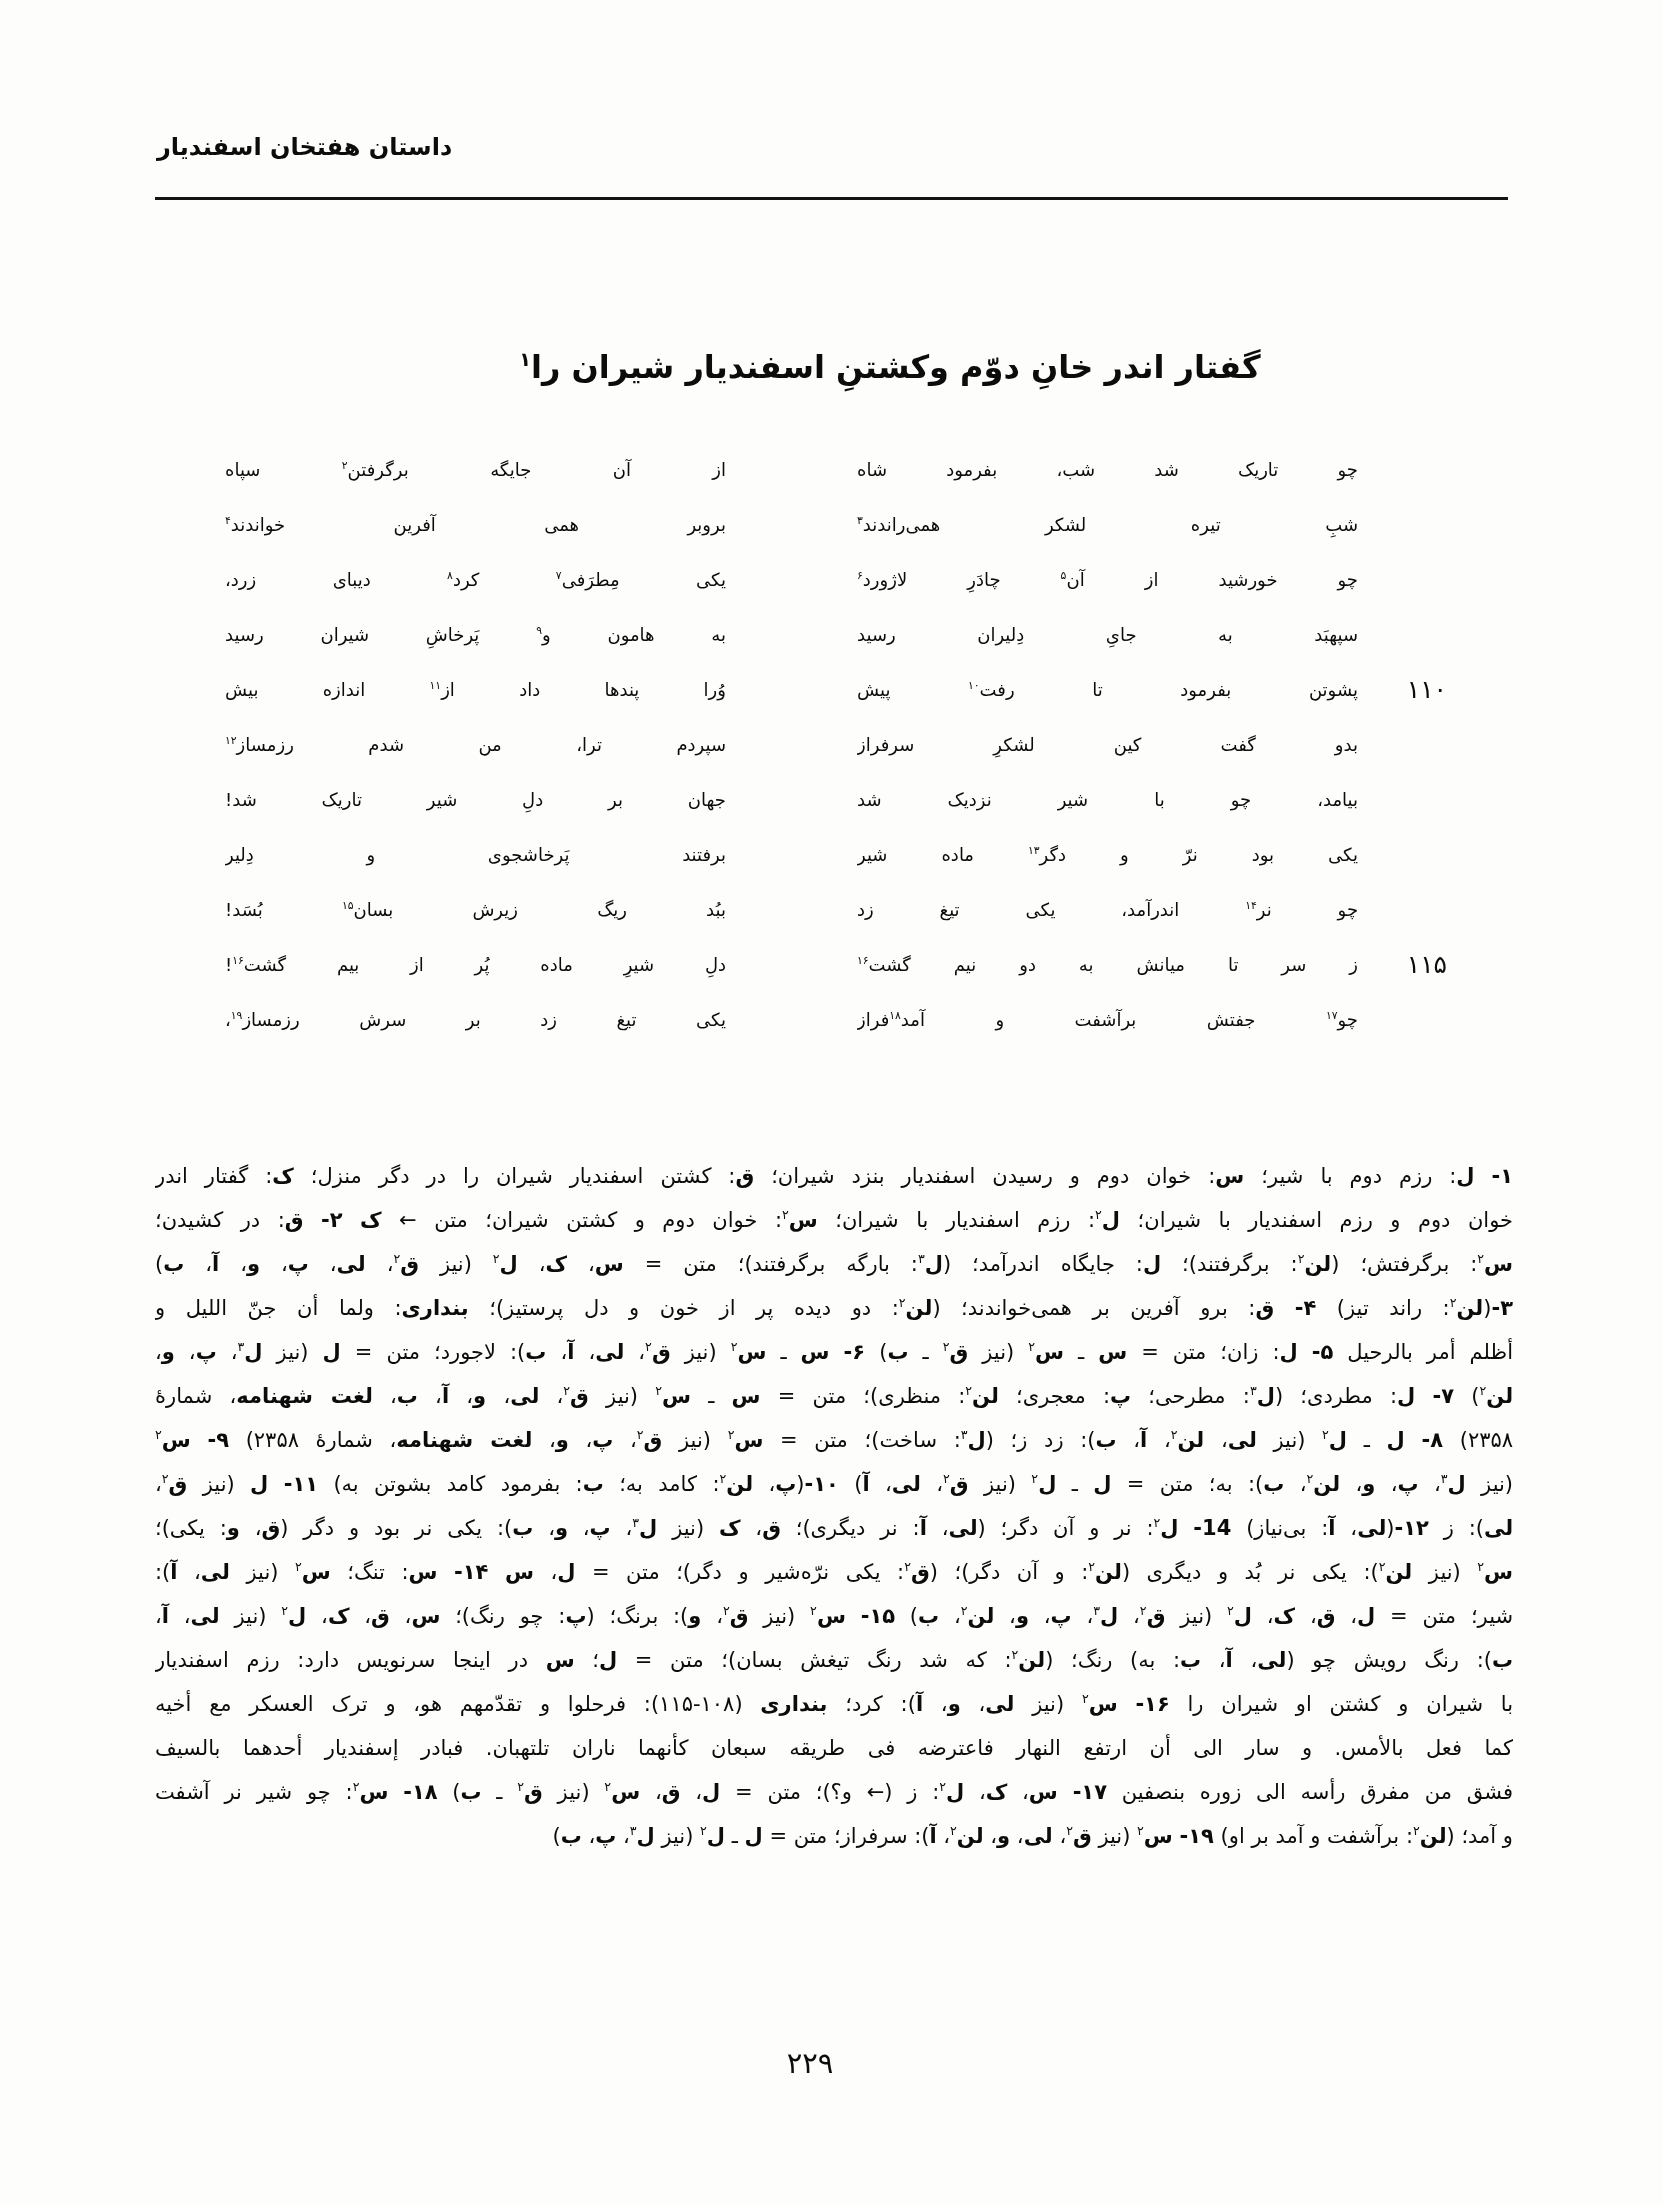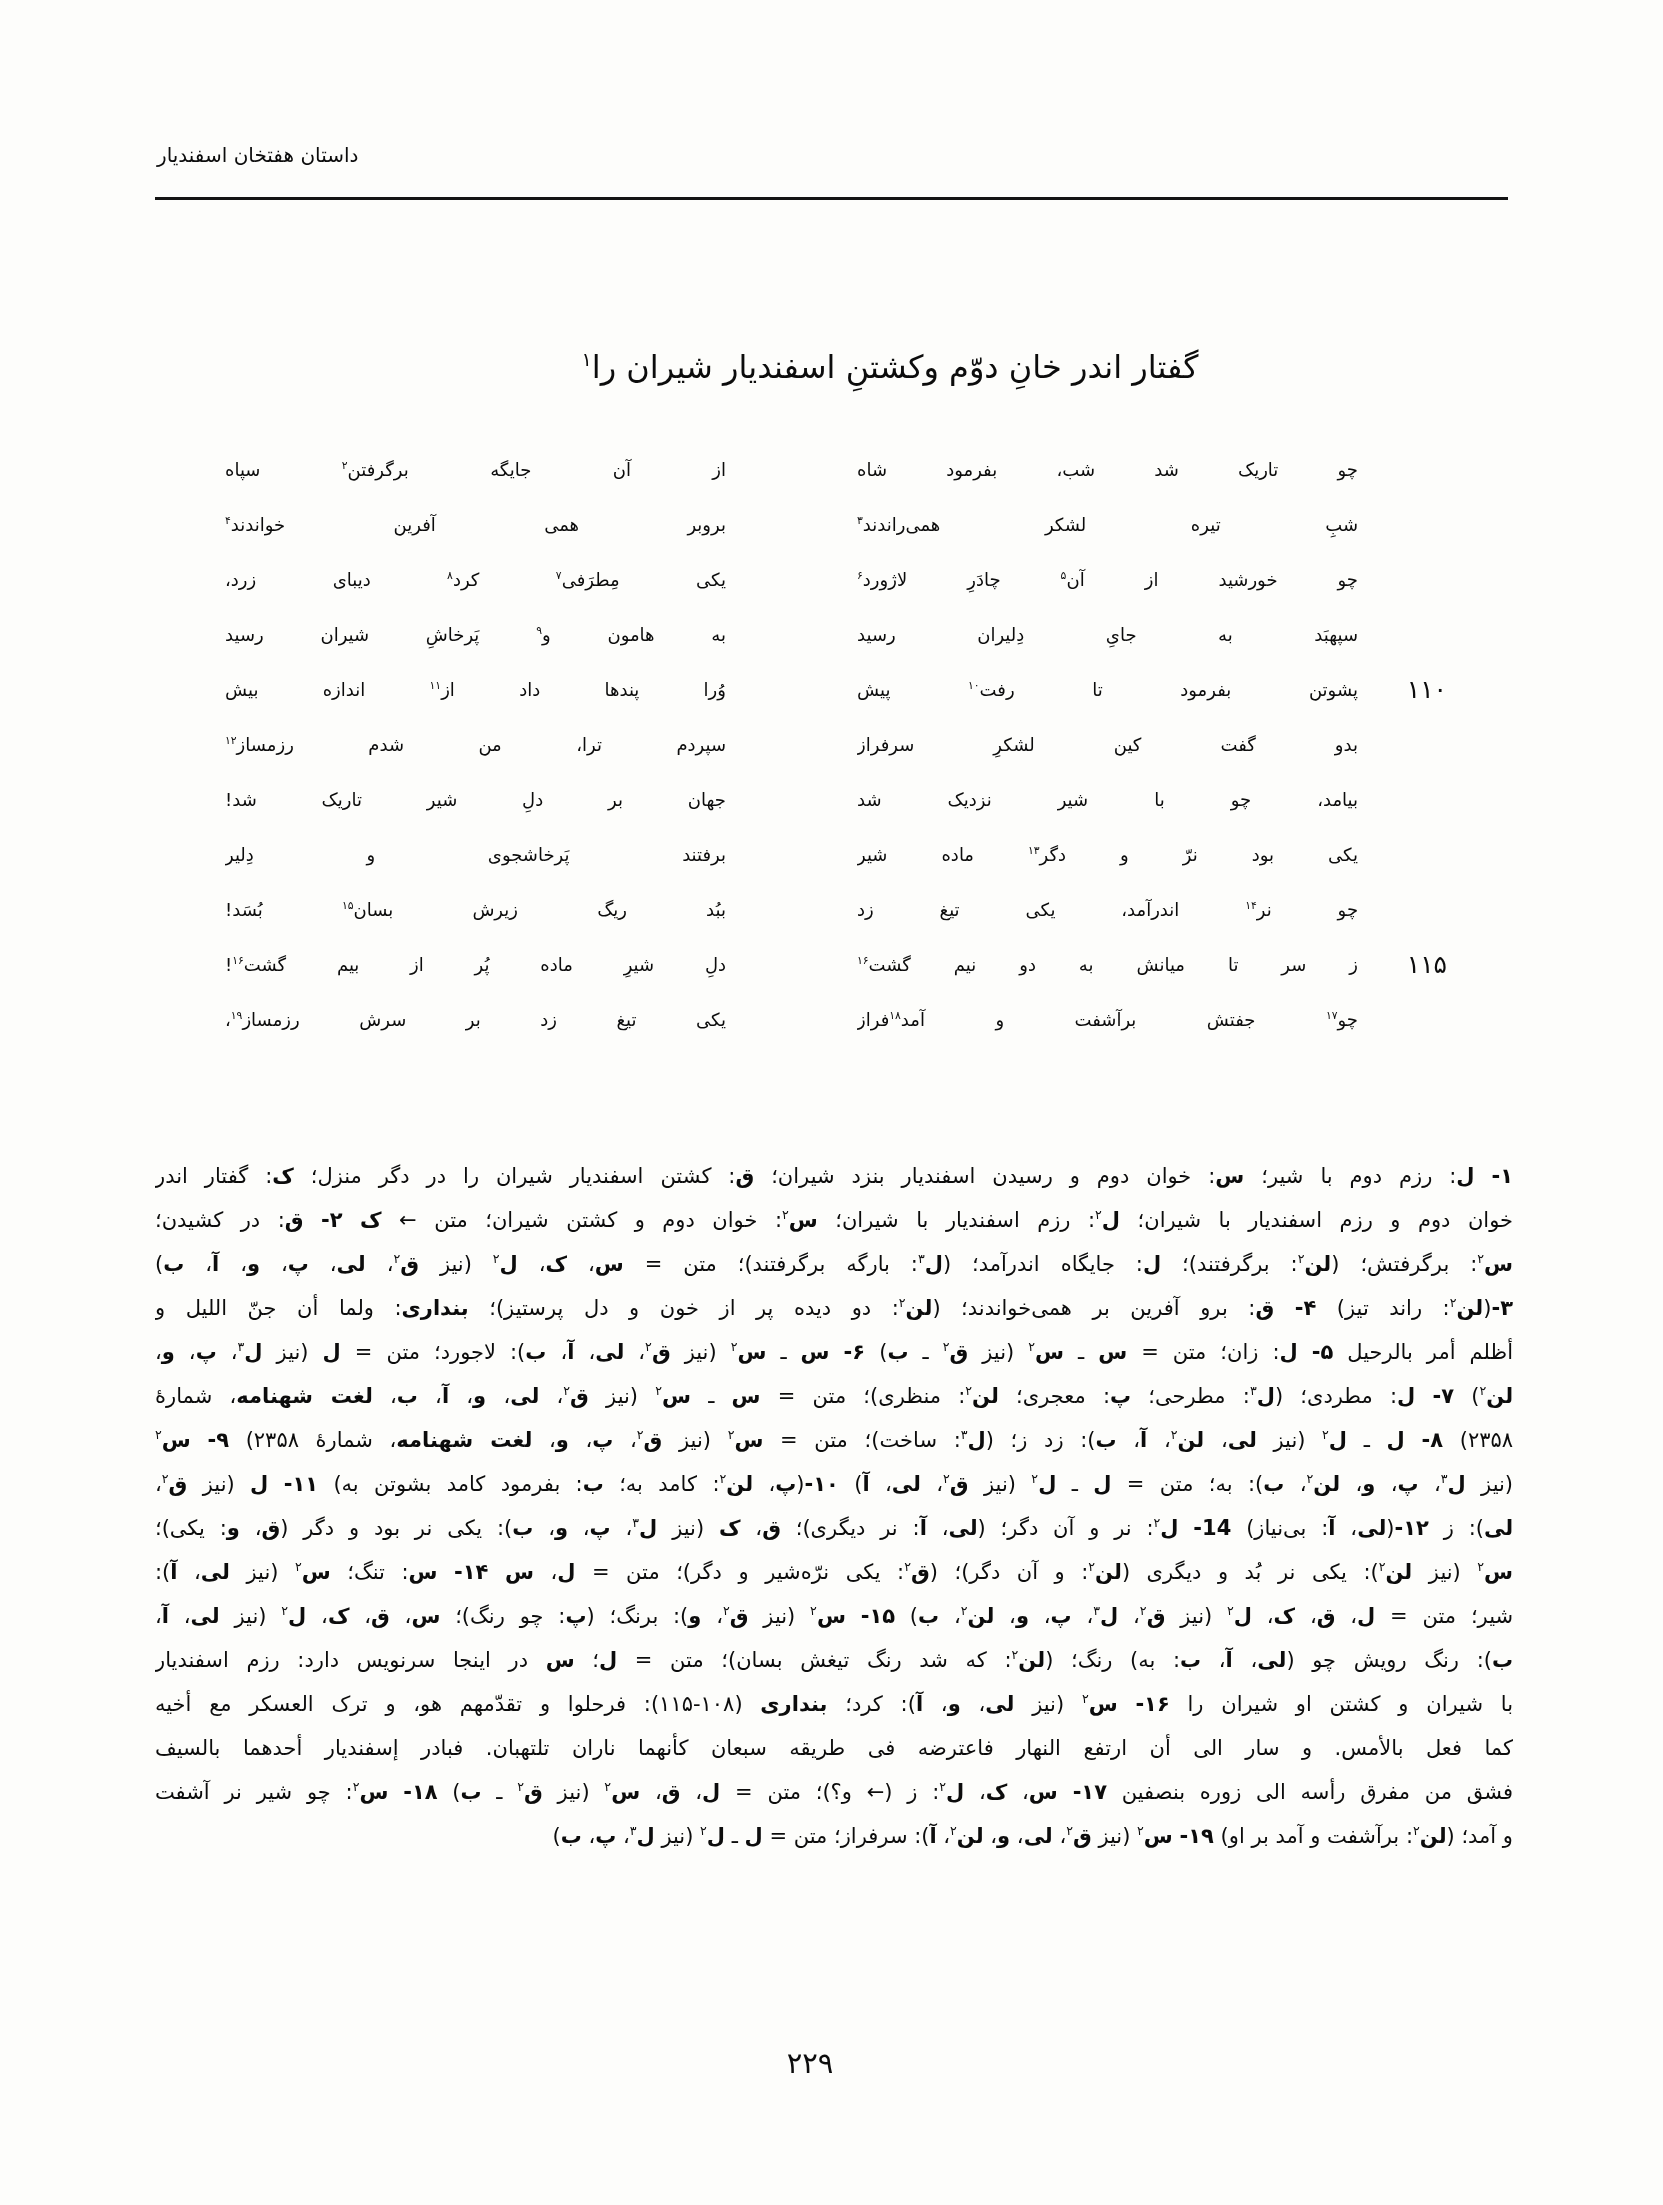--- a/index.html
+++ b/index.html
@@ -7,32 +7,32 @@
     width:1664px;height:2205px;
     background:#fdfdfb;
     color:#0c0c0c;
     font-family:"DejaVu Sans",sans-serif;
     position:relative;
     overflow:hidden;
   }
   .page{position:absolute;inset:0;direction:rtl;}
 
   .running-head{
-    position:absolute;left:157px;top:143px;
-    font-size:20px;font-weight:normal;direction:rtl;white-space:nowrap;
+    position:absolute;left:157px;top:133px;
+    font-size:24px;font-weight:bold;direction:rtl;white-space:nowrap;
   }
   .head-rule{
     position:absolute;left:155px;top:197px;width:1353px;height:2.7px;
     background:#141414;
   }
 
   .section-title{
     position:absolute;top:348px;left:116px;width:1548px;
     margin:0;text-align:center;
-    font-size:32px;font-weight:normal;direction:rtl;white-space:nowrap;
+    font-size:32px;font-weight:bold;direction:rtl;white-space:nowrap;
   }
 
   .poem{position:absolute;top:442px;left:225px;width:1222px;direction:rtl;}
   .verse-row{display:flex;align-items:center;height:55px;direction:rtl;}
   .vnum{
     width:89px;flex:none;font-size:25px;
     direction:ltr;text-align:right;padding-left:2.7px;box-sizing:border-box;
   }
   .hemi{
     width:501px;flex:none;

